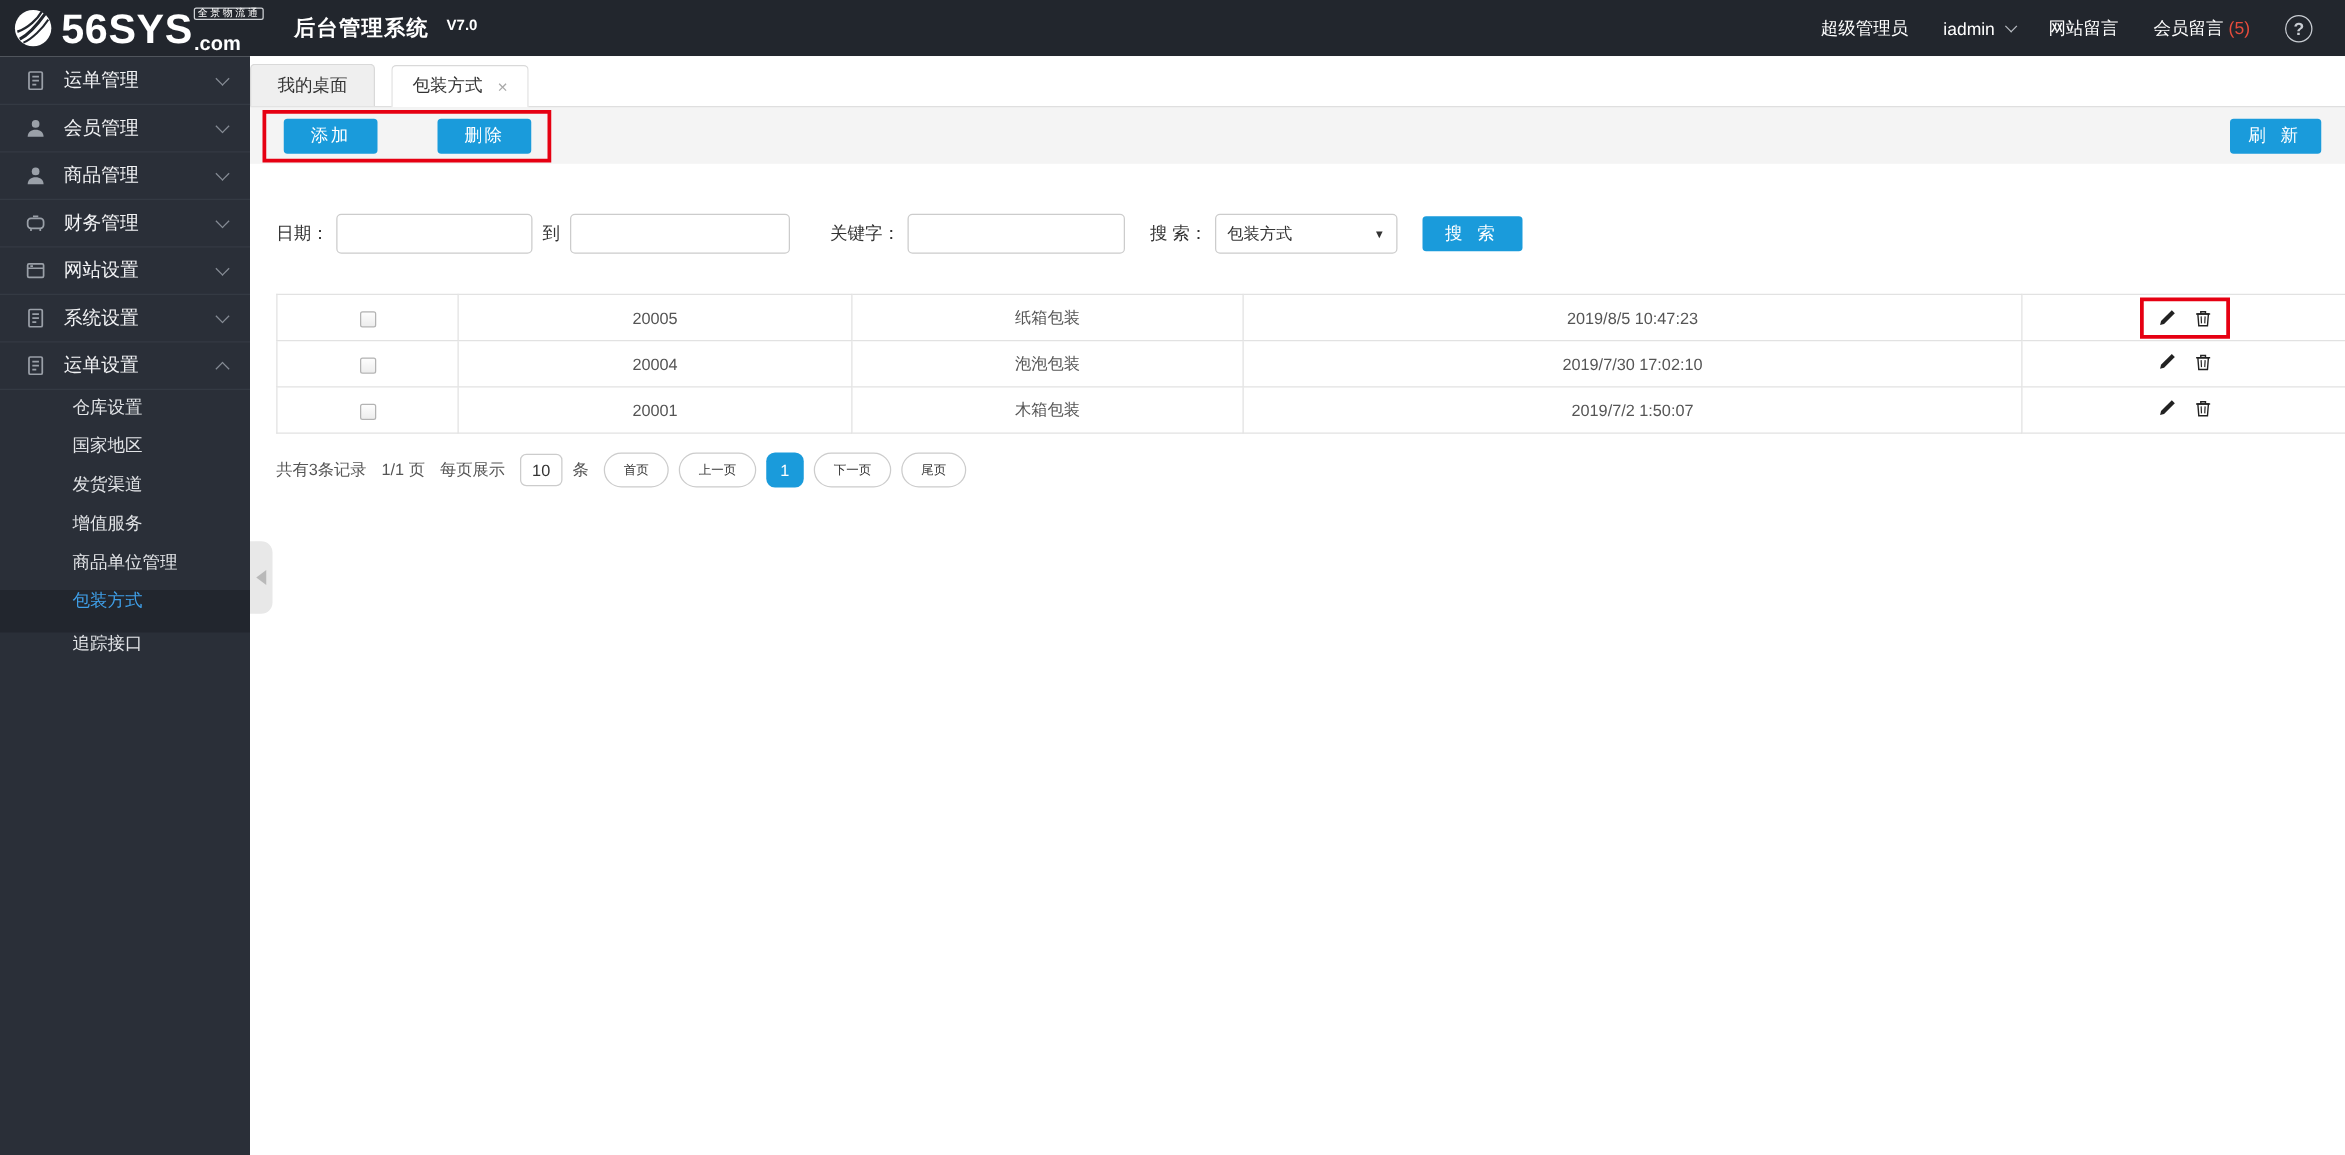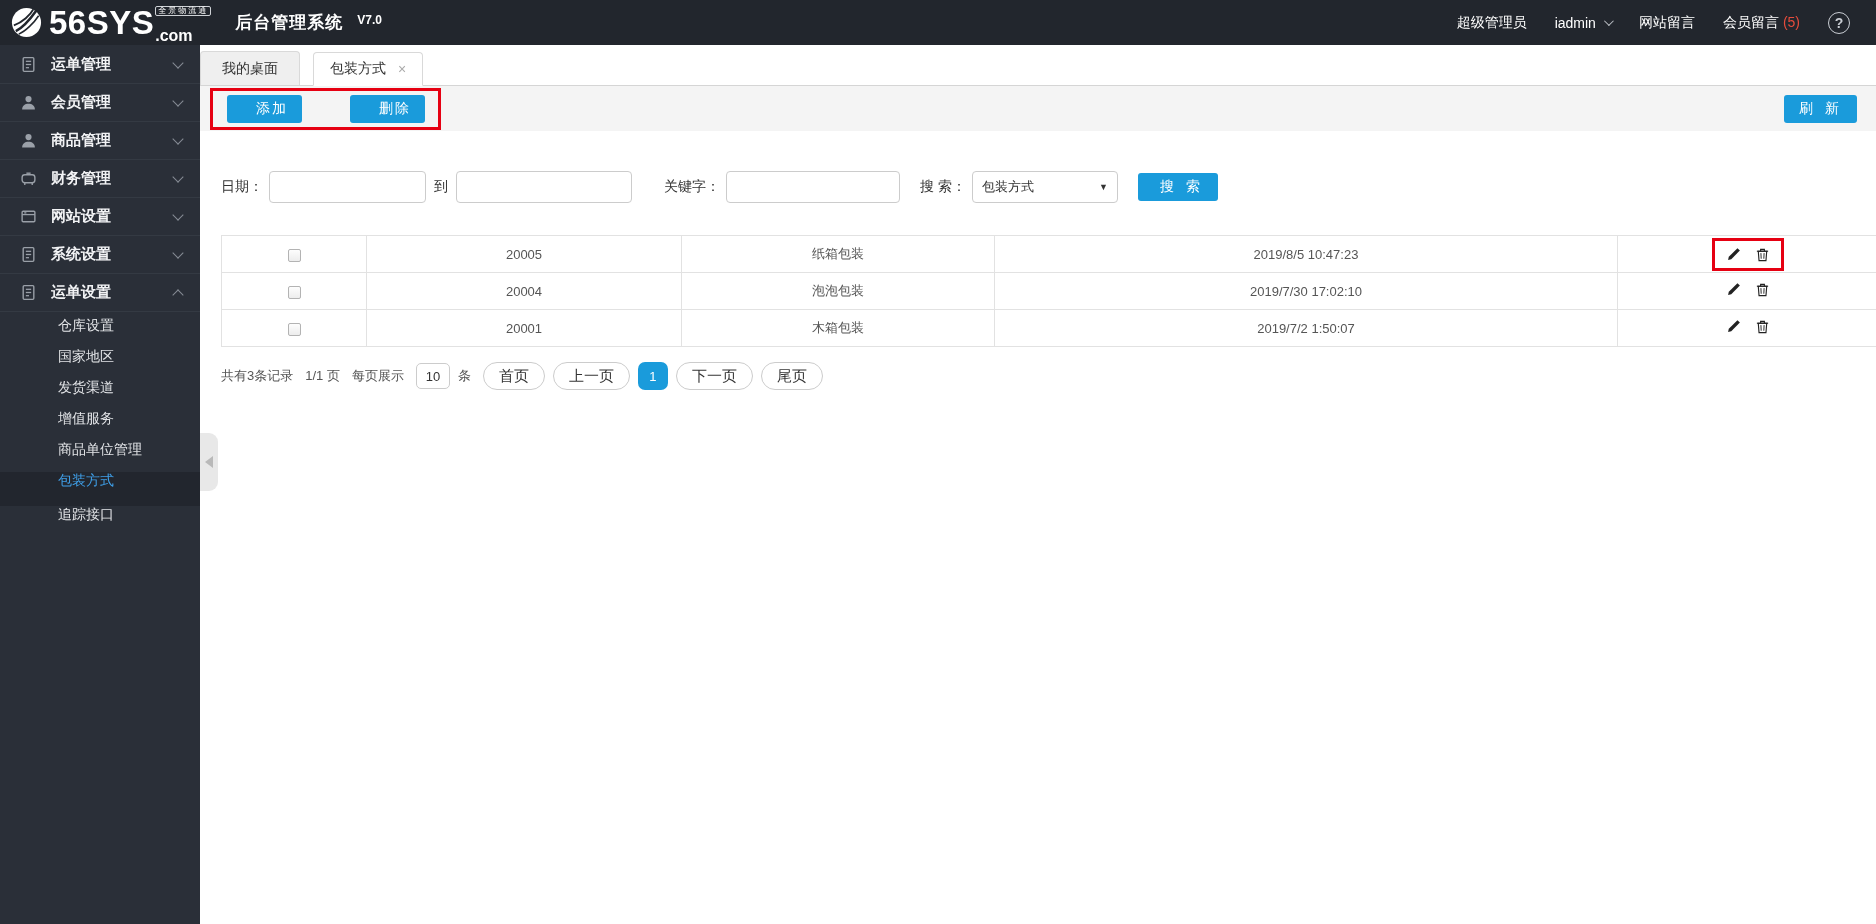--- a/index.html
+++ b/index.html
@@ -31,21 +31,21 @@
     color:#c9cdd3; font-weight:bold; cursor:pointer; }
 
   
   .shell { display:flex; height:879px; position:relative; }
 
   
   .sidebar { width:200px; background:#2a2f38; flex:0 0 200px; padding-top:1px; }
   .nav-item { height:38px; display:flex; align-items:center; padding:0 18px 0 20px;
     color:#f2f3f5; font-size:15px; cursor:pointer; border-bottom:1px solid #343a43; }
   .nav-item .nav-icon { width:17px; height:17px; margin-right:14px; flex:0 0 17px; }
-  .nav-item .nav-label { flex:1;font-weight:bold; }
+  .nav-item .nav-label { flex:1; }
   .nav-chev { width:8px; height:8px; border-right:1.6px solid #868c95;
     border-bottom:1.6px solid #868c95; transform:rotate(45deg); margin-top:-4px; }
   .nav-chev.up { transform:rotate(-135deg); margin-top:4px; }
   .submenu { padding:5px 0 6px; }
   .submenu-item { height:31px; display:flex; padding-left:58px;
     color:#e2e4e7; font-size:14px; cursor:pointer; }
   .submenu-item.active { background:#22262e; color:#3f9fe8; height:34px; }
 
   .collapse-handle { position:absolute; left:200px; top:388px; width:18px; height:58px;
     background:#e8e8e8; border-radius:0 9px 9px 0; cursor:pointer;
@@ -65,21 +65,21 @@
   .tab.active { background:#fff; position:relative; z-index:2; margin-bottom:-1px;
     border-bottom:1px solid #fff; }
   .tab-close { margin-left:12px; color:#aaa; font-size:14px; line-height:1; cursor:pointer; }
 
   .toolbar { height:45px; background:#f4f4f4; display:flex; align-items:center;
     padding:0 19px 0 10px; }
   .annotation-box { border:3px solid #e60012; display:inline-flex; align-items:center;
     padding:4px 13px 4px 14px; gap:48px; }
   .btn-blue { background:#1a9bdb; color:#fff; border:none; border-radius:3px;
     font-size:14px; height:28px; min-width:75px; padding:0 14px; cursor:pointer;
-    font-family:inherit; letter-spacing:2px;text-align:right; }
+    font-family:inherit; letter-spacing:2px; }
   .btn-refresh { margin-left:auto; letter-spacing:4px; min-width:73px; }
 
   .main-area { flex:1; padding:0 0 0 21px; }
 
   .search-row { margin-top:40px; display:flex; align-items:center; font-size:14px; color:#333; }
   .search-row label { margin-right:6px; }
   .txt-input { height:32px; border:1px solid #ccc; border-radius:4px; padding:0 8px;
     font-size:13px; font-family:inherit; color:#333; outline:none; }
   .inp-date { width:157px; }
   .inp-date2 { width:176px; }
@@ -110,21 +110,21 @@
   .annotation-box-row { border:3px solid #e60012; display:inline-flex; align-items:center;
     padding:6px 11px; }
 
   
   .pagination { margin-top:15px; display:flex; align-items:center; font-size:13px;
     color:#555; gap:8px; }
   .pg-text { margin-right:4px; }
   .pp-input { width:34px; height:26px; border:1px solid #ccc; border-radius:5px;
     text-align:center; font-size:13px; font-family:inherit; color:#333; outline:none; }
   .pg-btn { height:28px; border:1px solid #ccc; border-radius:14px; background:#fff;
-    color:#333; font-size:15px; padding:0 15px; cursor:pointer; font-family:inherit; }
+    color:#333; font-size:10px; padding:0 15px; cursor:pointer; font-family:inherit; }
   .pg-current { height:28px; min-width:30px; border:none; border-radius:7px;
     background:#1a9bdb; color:#fff; font-size:13px; cursor:pointer; font-family:inherit; }
 </style>
 </head>
 <body>
 
 <header class="topbar">
   <div class="topbar-left">
     <svg class="logo-icon" viewBox="0 0 34 34">
       <circle cx="17" cy="17" r="15" fill="#ffffff"></circle>

